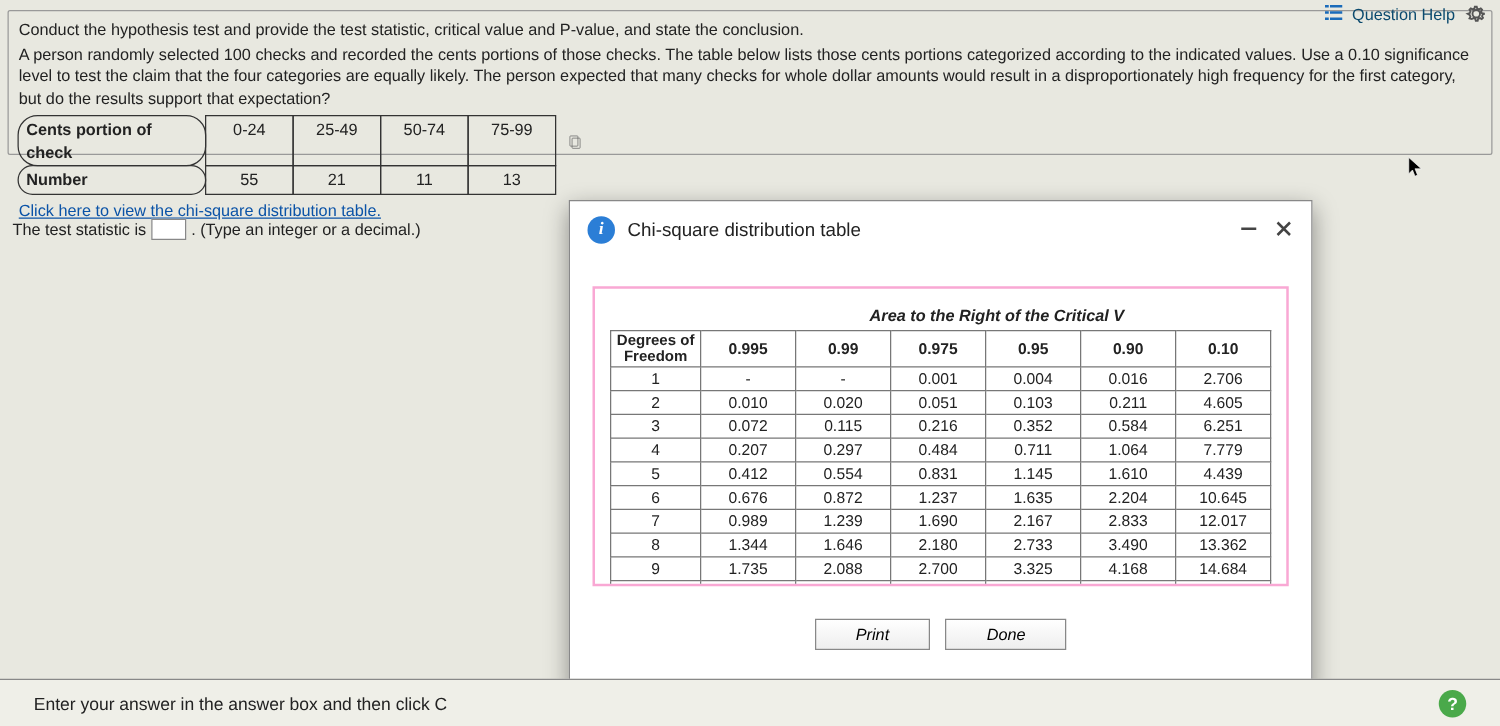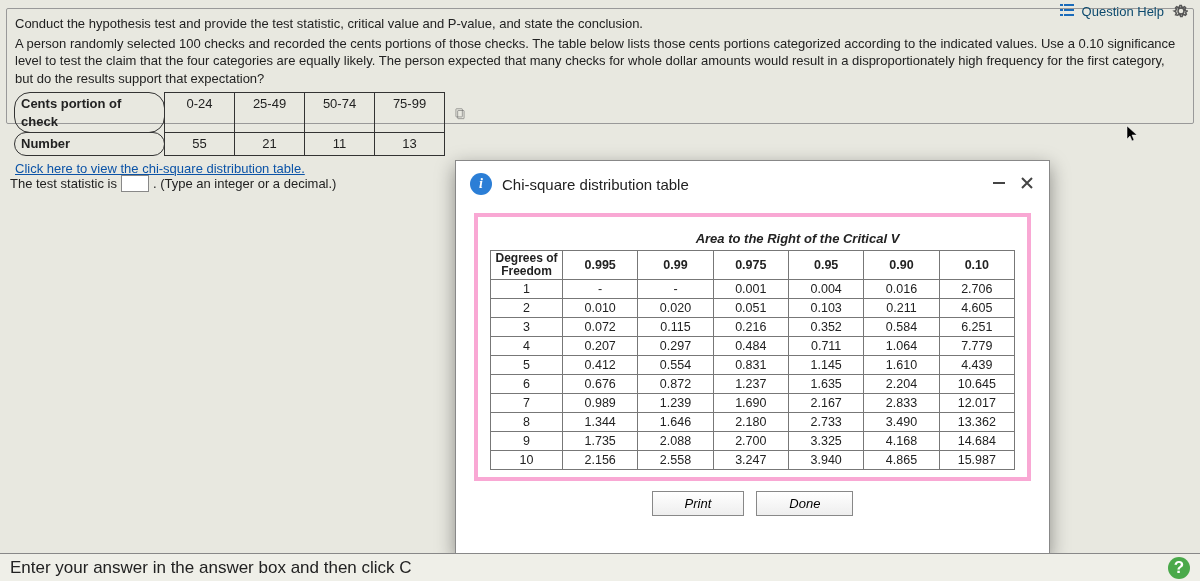--- a/index.html
+++ b/index.html
@@ -109,23 +109,23 @@
       display: flex;
       align-items: center;
       justify-content: center;
       font-weight: bold;
       font-style: italic;
       font-family: Georgia, serif;
       font-size: 14px;
     }
     .modal-ctrls { display: flex; gap: 12px; align-items: center; }
     .modal-body {
-      margin: 0 18px;
-      height: 268px;
-      border: 4px solid #f9a8d4;
+      margin: 16px 18px;
+      height: 240px;
+      border: 2px solid #f9a8d4;
       overflow: hidden;
       padding: 8px 12px 8px 12px;
       position: relative;
     }
     .area-caption {
       text-align: center;
       font-weight: bold;
       font-style: italic;
       font-size: 13px;
       margin: 6px 0 4px 90px;
@@ -159,27 +159,27 @@
       background: linear-gradient(#fff,#eee);
       padding: 4px 32px;
       font-size: 13px;
       cursor: pointer;
       font-style: italic;
     }
     .bottom-bar {
       position: absolute;
       bottom: 0; left: 0;
       width: 100%;
-      height: 28px;
+      height: 38px;
       background: #efefe8;
       border-top: 1px solid #888;
       display: flex;
       align-items: center;
-      padding: 0 10px;
-      font-size: 17px;
+      padding: 0 27px;
+      font-size: 14px;
       justify-content: space-between;
     }
     .q-badge {
       width: 22px; height: 22px;
       background: #4aa94a;
       color: #fff;
       border-radius: 50%;
       display: flex;
       align-items: center;
       justify-content: center;

